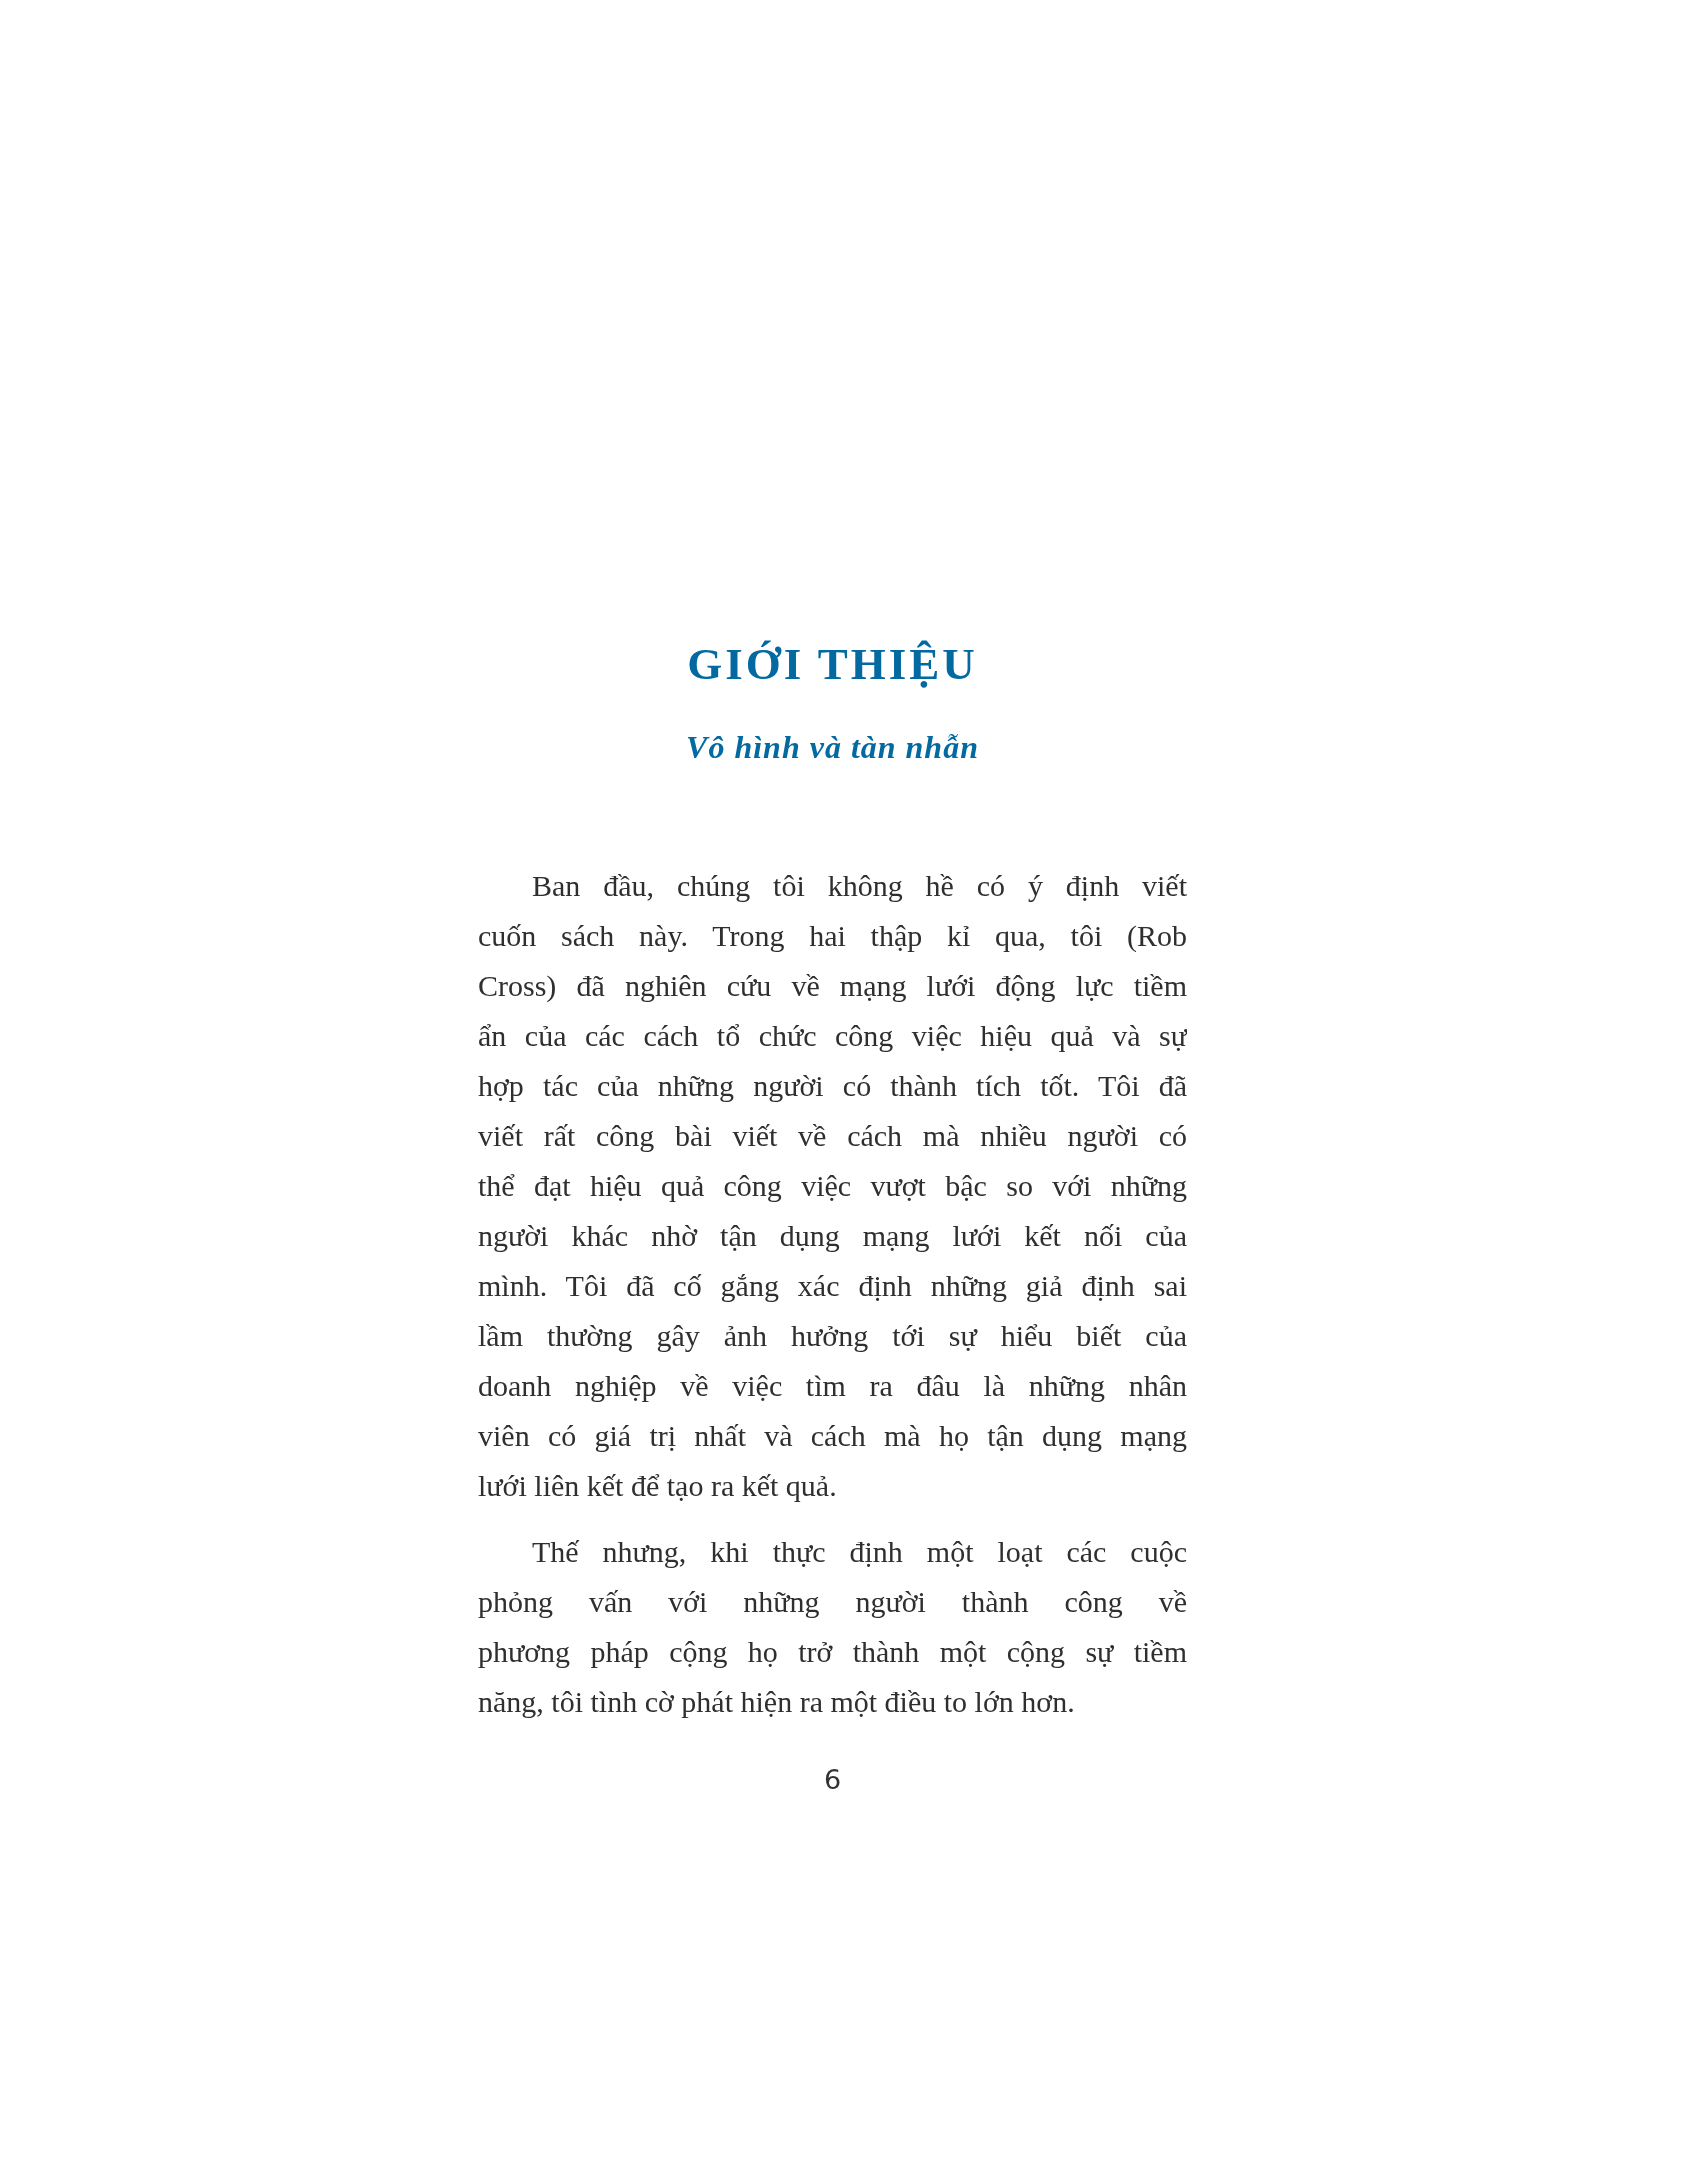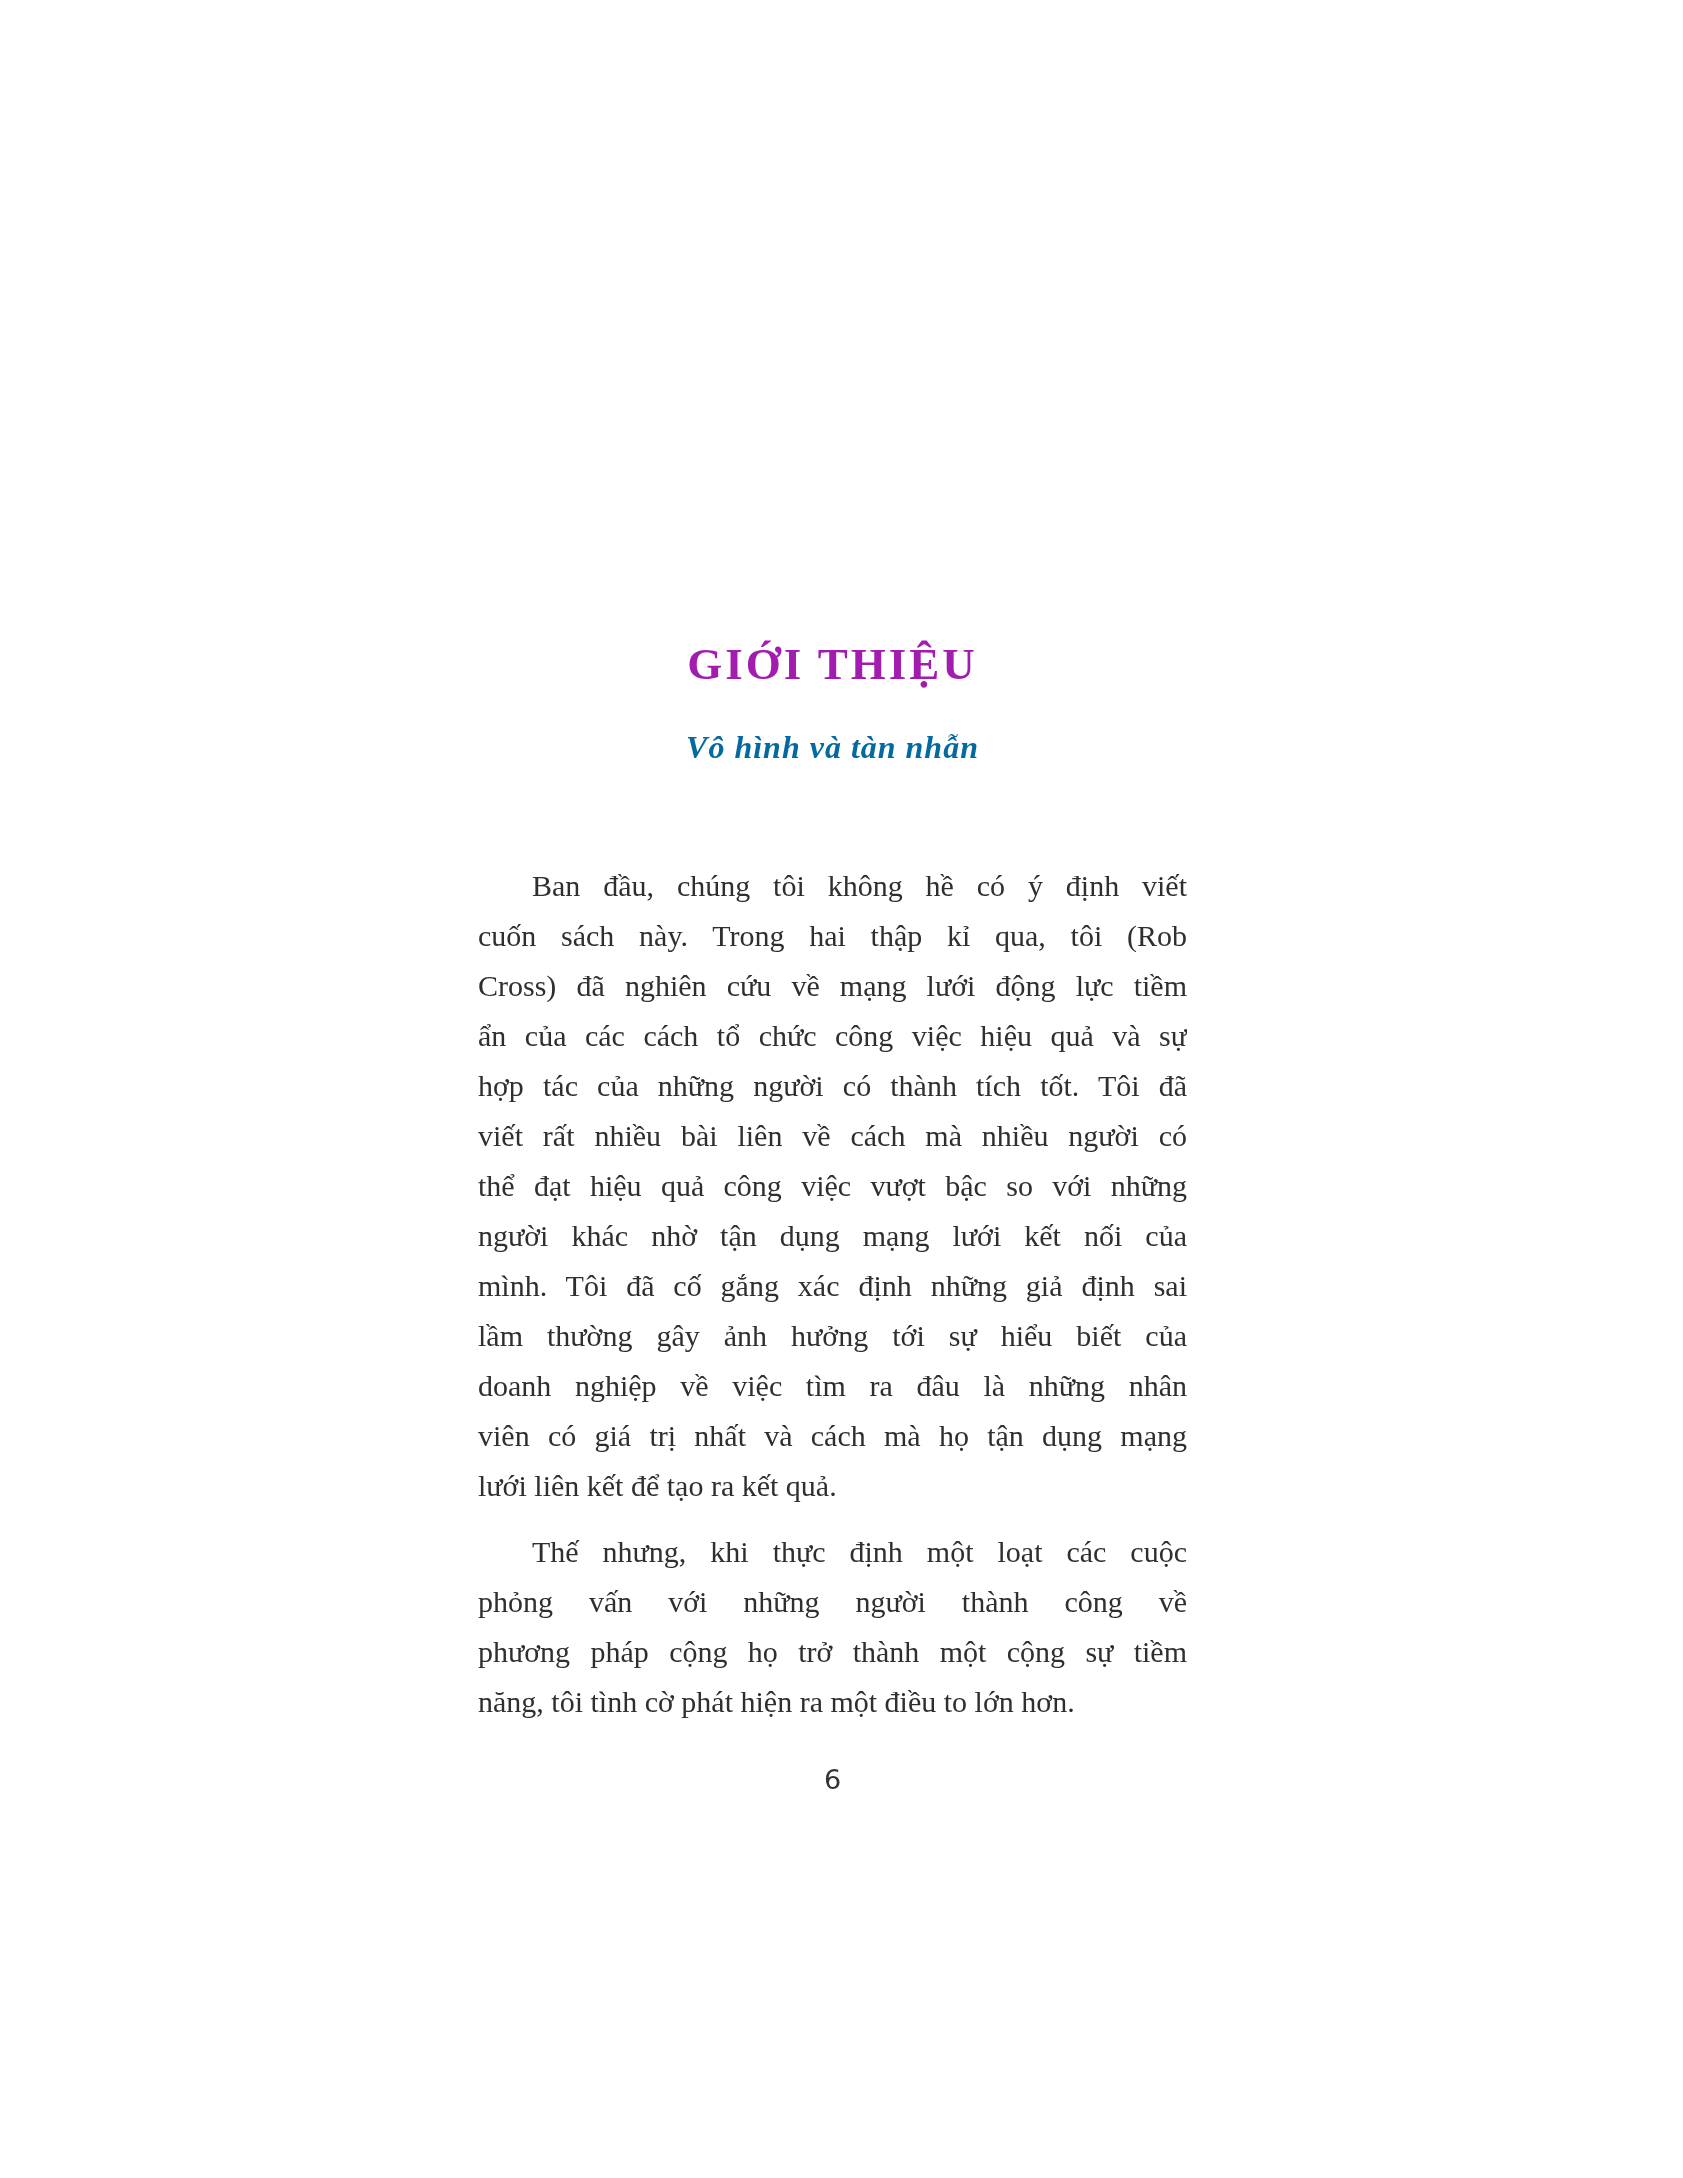--- a/index.html
+++ b/index.html
@@ -16,21 +16,21 @@
   }
   .content {
     position: absolute;
     left: 478px; top: 639px;
     width: 709px;
   }
   .title {
     font-size: 45px;
     font-weight: 700;
     letter-spacing: 3px;
-    color: #a21caf;
+    color: #0369a1;
     text-align: center;
     line-height: 1.15;
   }
   .subtitle {
     margin-top: 38px;
     font-size: 32px;
     font-style: italic;
     font-weight: 700;
     letter-spacing: 1px;
     color: #0369a1;
@@ -68,21 +68,21 @@
   <div class="content">
     <div class="title">GIỚI THIỆU</div>
     <div class="subtitle">Vô hình và tàn nhẫn</div>
     <div class="bodytext">
         <div class="para">
           <div class="line first">Ban đầu, chúng tôi không hề có ý định viết</div>
           <div class="line">cuốn sách này. Trong hai thập kỉ qua, tôi (Rob</div>
           <div class="line">Cross) đã nghiên cứu về mạng lưới động lực tiềm</div>
           <div class="line">ẩn của các cách tổ chức công việc hiệu quả và sự</div>
           <div class="line">hợp tác của những người có thành tích tốt. Tôi đã</div>
-          <div class="line">viết rất nhiều bài liên về cách mà nhiều người có</div>
+          <div class="line">viết rất công bài viết về cách mà nhiều người có</div>
           <div class="line">thể đạt hiệu quả công việc vượt bậc so với những</div>
           <div class="line">người khác nhờ tận dụng mạng lưới kết nối của</div>
           <div class="line">mình. Tôi đã cố gắng xác định những giả định sai</div>
           <div class="line">lầm thường gây ảnh hưởng tới sự hiểu biết của</div>
           <div class="line">doanh nghiệp về việc tìm ra đâu là những nhân</div>
           <div class="line">viên có giá trị nhất và cách mà họ tận dụng mạng</div>
           <div class="line last">lưới liên kết để tạo ra kết quả.</div>
         </div>
         <div class="para">
           <div class="line first">Thế nhưng, khi thực định một loạt các cuộc</div>

